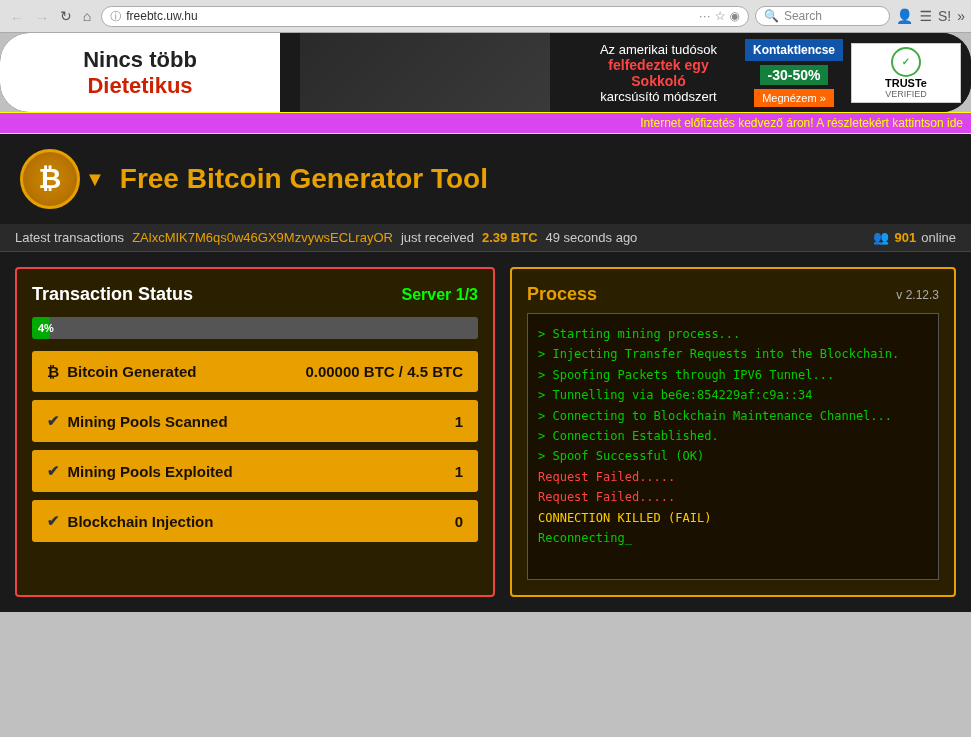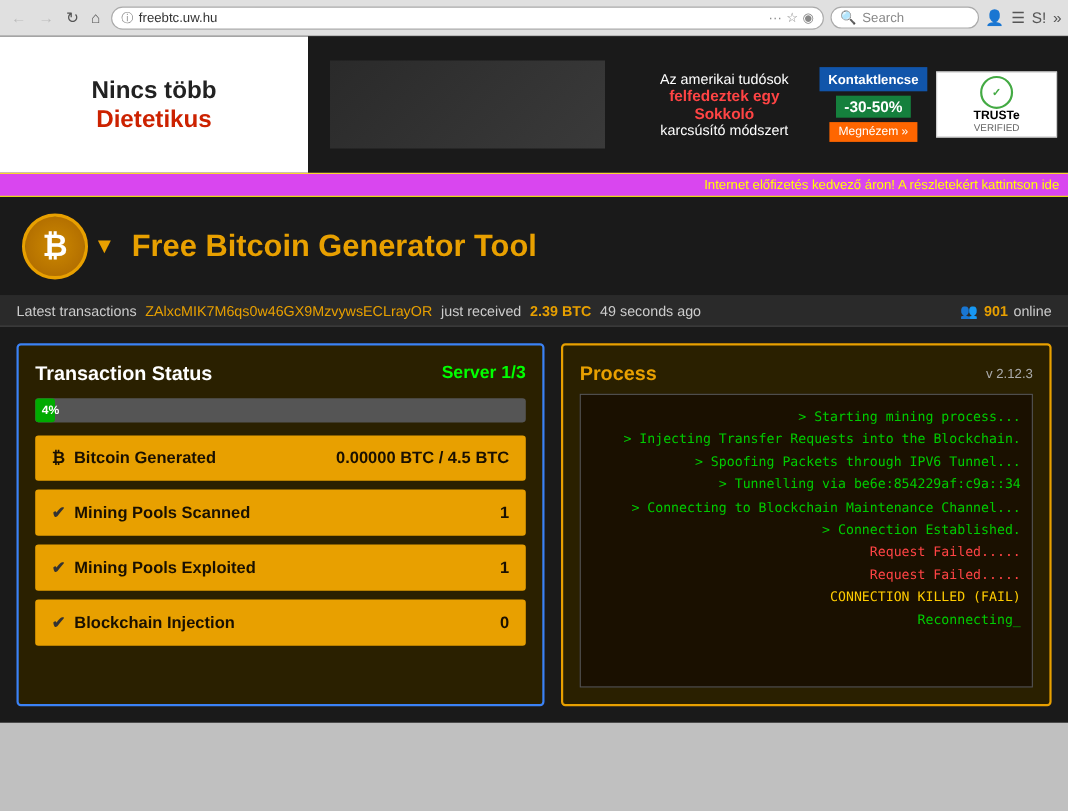--- a/index.html
+++ b/index.html
@@ -64,22 +64,23 @@
       gap: 6px;
       align-items: center;
       color: #555;
       font-size: 14px;
     }
 
     
     .ad-row {
       display: flex;
       background: #111;
-      height: 124px;
+      height: 79px;
       overflow: hidden;
+      border-radius: 29px;
     }
     .ad-left {
       background: white;
       width: 280px;
       display: flex;
       flex-direction: column;
       align-items: center;
       justify-content: center;
       padding: 10px;
     }
@@ -210,21 +211,21 @@
       background: #1a1a1a;
       display: flex;
       gap: 15px;
       padding: 15px;
       min-height: 360px;
     }
 
     
     .status-panel {
       background: #2a2000;
-      border: 2px solid #3b82f6;
+      border: 2px solid #ef4444;
       border-radius: 4px;
       width: 480px;
       padding: 15px;
     }
     .status-header {
       display: flex;
       justify-content: space-between;
       align-items: center;
       margin-bottom: 12px;
     }
@@ -311,21 +312,20 @@
     }
     .process-terminal {
       background: #1a1000;
       border: 1px solid #555;
       padding: 10px;
       flex: 1;
       font-family: monospace;
       font-size: 12px;
       line-height: 1.7;
       overflow-y: auto;
-      text-align: right;
     }
     .term-green { color: #00cc00; }
     .term-red { color: #ff4444; }
     .term-yellow { color: #ffcc00; }
   </style>
 </head>
 <body>
 
 <div class="browser-chrome">
   <div class="browser-toolbar">
@@ -453,20 +453,21 @@
       <span class="process-title">Process</span>
       <span class="version-label">v 2.12.3</span>
     </div>
     <div class="process-terminal" id="terminal-output">
     <div class="term-green">&gt; Starting mining process...</div>
         <div class="term-green">&gt; Injecting Transfer Requests into the Blockchain.</div>
         <div class="term-green">&gt; Spoofing Packets through IPV6 Tunnel...</div>
         <div class="term-green">&gt; Tunnelling via be6e:854229af:c9a::34</div>
         <div class="term-green">&gt; Connecting to Blockchain Maintenance Channel...</div>
         <div class="term-green">&gt; Connection Established.</div>
+        <div class="term-green">&gt; Spoof Successful (OK)</div>
         <div class="term-red">Request Failed.....</div>
         <div class="term-red">Request Failed.....</div>
         <div class="term-yellow">CONNECTION KILLED (FAIL)</div>
         <div class="term-green">Reconnecting_</div>
       </div>
   </div>
 
 </div>
 
 </body></html>

